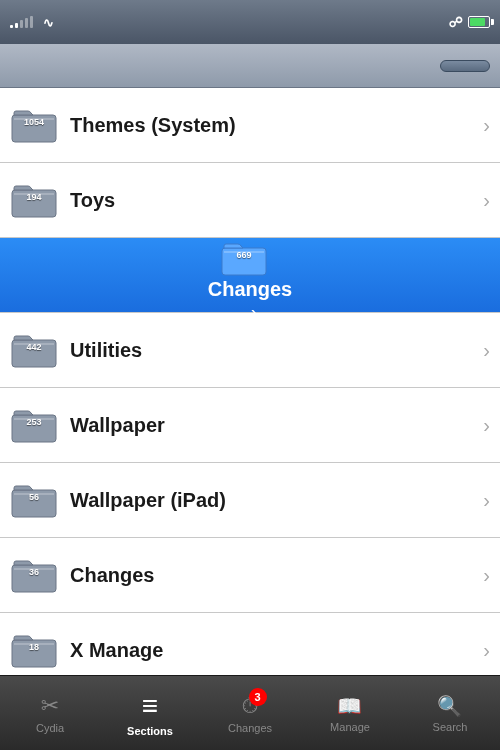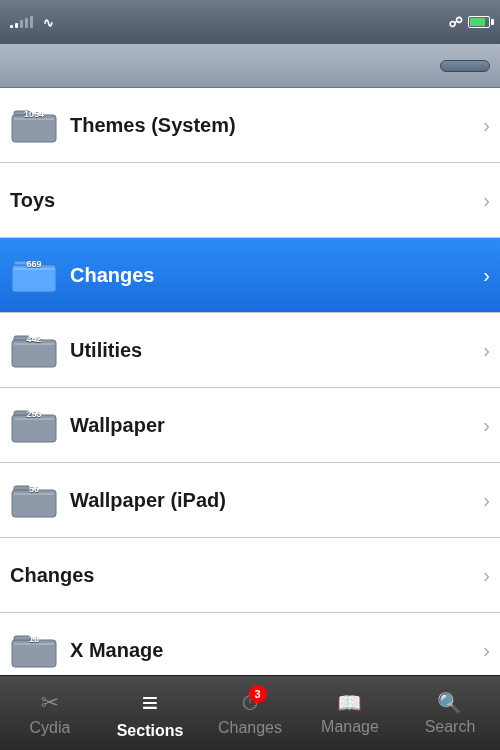--- a/index.html
+++ b/index.html
@@ -126,39 +126,40 @@
       align-items: center;
       height: 75px;
       padding: 0 10px 0 10px;
       border-bottom: 1px solid #c8c8c8;
       background: white;
       cursor: pointer;
       position: relative;
     }
     .list-item.selected {
       background: linear-gradient(to bottom, #2b8cf5, #1a6dde);
+      flex-direction: column;
     }
 
     .folder-icon {
       width: 48px;
       height: 40px;
       position: relative;
       flex-shrink: 0;
       margin-right: 12px;
     }
 
     
     .folder-icon svg {
       width: 100%;
       height: 100%;
     }
 
     .folder-count {
       position: absolute;
-      top: 4px;
+      top: 12px;
       left: 2px;
       right: 2px;
       color: white;
       font-size: 9px;
       font-weight: 600;
       text-align: center;
       text-shadow: 0 1px 1px rgba(0,0,0,0.5);
       z-index: 2;
     }
 
@@ -211,21 +212,21 @@
     .tab-item.active .tab-label {
       color: white;
     }
 
     .tab-icon {
       font-size: 22px;
       color: #888888;
       position: relative;
     }
     .tab-label {
-      font-size: 16px;
+      font-size: 11px;
       color: #888888;
       font-weight: 500;
     }
     .tab-item.active .tab-label {
       color: white;
       font-weight: 700;
     }
 
     .badge {
       position: absolute;
@@ -285,20 +286,25 @@
   <div class="list-item">
         <div class="folder-icon"><svg viewBox="0 0 48 40" width="48" height="40">
             <rect x="2" y="10" width="44" height="27" rx="3" fill="#8e9aaa" stroke="#6a7585" stroke-width="1"></rect>
             <path d="M4 10 L4 8 Q4 6 6 6 L18 6 Q20 6 21 8 L23 10 Z" fill="#8e9aaa" stroke="#6a7585" stroke-width="1"></path>
             <line x1="4" y1="14" x2="44" y2="14" stroke="rgba(255,255,255,0.3)" stroke-width="1.5"></line>
           </svg><span class="folder-count">1054</span></div>
         <span class="list-item-label">Themes (System)</span>
         <span class="chevron">›</span>
       </div>
       <div class="list-item">
+        <div class="folder-icon"><svg viewBox="0 0 48 40" width="48" height="40">
+            <rect x="2" y="10" width="44" height="27" rx="3" fill="#8e9aaa" stroke="#6a7585" stroke-width="1"></rect>
+            <path d="M4 10 L4 8 Q4 6 6 6 L18 6 Q20 6 21 8 L23 10 Z" fill="#8e9aaa" stroke="#6a7585" stroke-width="1"></path>
+            <line x1="4" y1="14" x2="44" y2="14" stroke="rgba(255,255,255,0.3)" stroke-width="1.5"></line>
+          </svg><span class="folder-count">194</span></div>
         <span class="list-item-label">Toys</span>
         <span class="chevron">›</span>
       </div>
       <div class="list-item selected">
         <div class="folder-icon"><svg viewBox="0 0 48 40" width="48" height="40">
             <rect x="2" y="10" width="44" height="27" rx="3" fill="#5aa8ff" stroke="#3a7acc" stroke-width="1"></rect>
             <path d="M4 10 L4 8 Q4 6 6 6 L18 6 Q20 6 21 8 L23 10 Z" fill="#5aa8ff" stroke="#3a7acc" stroke-width="1"></path>
             <line x1="4" y1="14" x2="44" y2="14" stroke="rgba(255,255,255,0.3)" stroke-width="1.5"></line>
           </svg><span class="folder-count">669</span></div>
         <span class="list-item-label">Changes</span>
@@ -325,20 +331,25 @@
       <div class="list-item">
         <div class="folder-icon"><svg viewBox="0 0 48 40" width="48" height="40">
             <rect x="2" y="10" width="44" height="27" rx="3" fill="#8e9aaa" stroke="#6a7585" stroke-width="1"></rect>
             <path d="M4 10 L4 8 Q4 6 6 6 L18 6 Q20 6 21 8 L23 10 Z" fill="#8e9aaa" stroke="#6a7585" stroke-width="1"></path>
             <line x1="4" y1="14" x2="44" y2="14" stroke="rgba(255,255,255,0.3)" stroke-width="1.5"></line>
           </svg><span class="folder-count">56</span></div>
         <span class="list-item-label">Wallpaper (iPad)</span>
         <span class="chevron">›</span>
       </div>
       <div class="list-item">
+        <div class="folder-icon"><svg viewBox="0 0 48 40" width="48" height="40">
+            <rect x="2" y="10" width="44" height="27" rx="3" fill="#8e9aaa" stroke="#6a7585" stroke-width="1"></rect>
+            <path d="M4 10 L4 8 Q4 6 6 6 L18 6 Q20 6 21 8 L23 10 Z" fill="#8e9aaa" stroke="#6a7585" stroke-width="1"></path>
+            <line x1="4" y1="14" x2="44" y2="14" stroke="rgba(255,255,255,0.3)" stroke-width="1.5"></line>
+          </svg><span class="folder-count">36</span></div>
         <span class="list-item-label">Changes</span>
         <span class="chevron">›</span>
       </div>
       <div class="list-item">
         <div class="folder-icon"><svg viewBox="0 0 48 40" width="48" height="40">
             <rect x="2" y="10" width="44" height="27" rx="3" fill="#8e9aaa" stroke="#6a7585" stroke-width="1"></rect>
             <path d="M4 10 L4 8 Q4 6 6 6 L18 6 Q20 6 21 8 L23 10 Z" fill="#8e9aaa" stroke="#6a7585" stroke-width="1"></path>
             <line x1="4" y1="14" x2="44" y2="14" stroke="rgba(255,255,255,0.3)" stroke-width="1.5"></line>
           </svg><span class="folder-count">18</span></div>
         <span class="list-item-label">X Manage</span>

